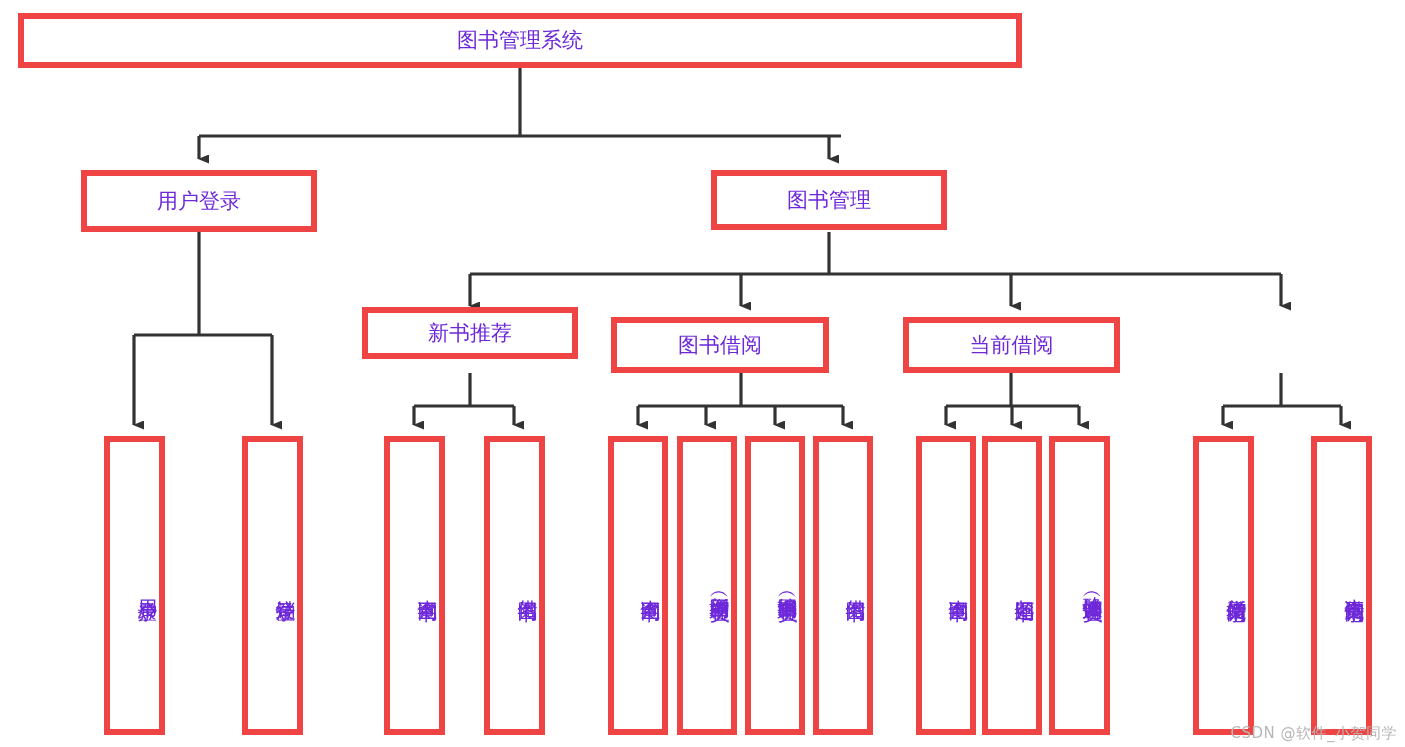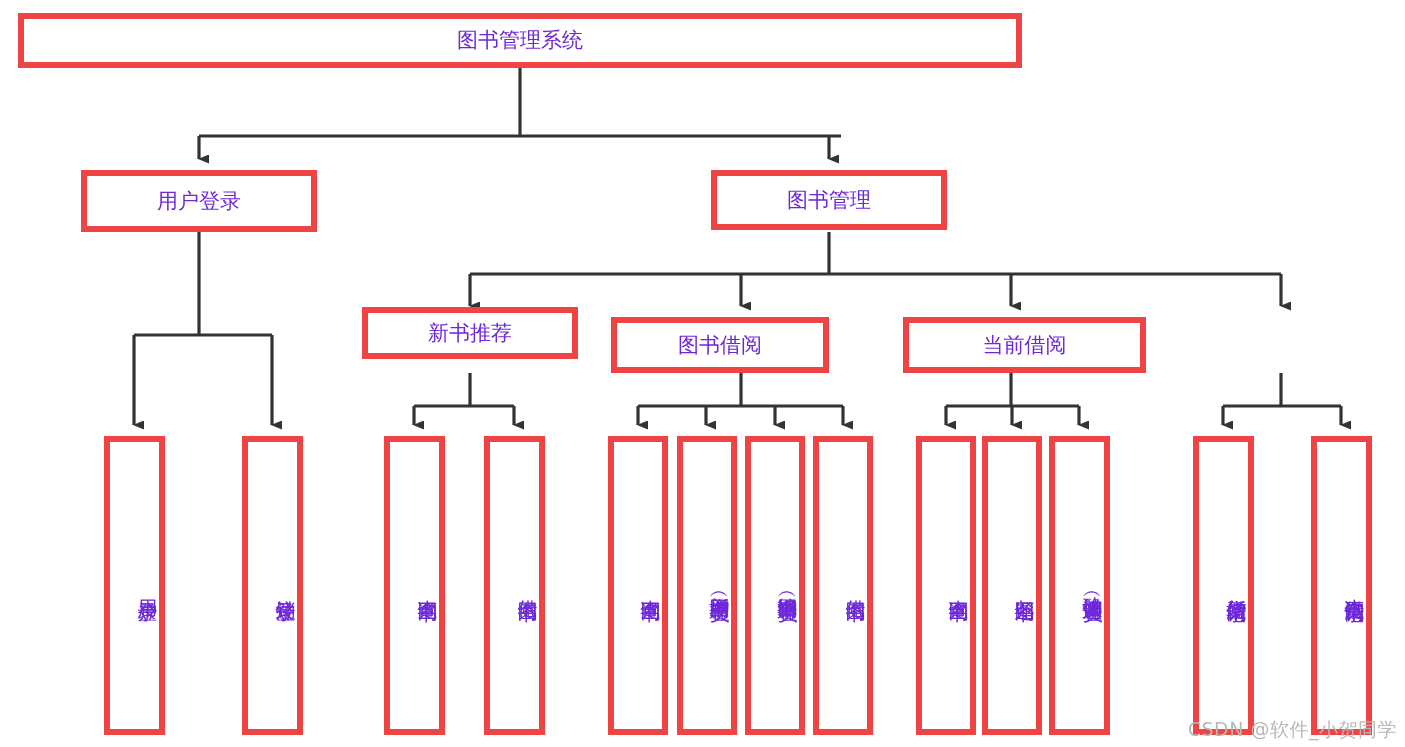--- a/index.html
+++ b/index.html
@@ -56,21 +56,21 @@
     display: block;
     white-space: pre-line;
   }
   .node.vert .node-label {
     white-space: normal;
   }
   #watermark {
     position: absolute;
     right: 8px;
     bottom: 4px;
-    font-size: 19px;
+    font-size: 15px;
     color: #b8b8b8;
     letter-spacing: 0.5px;
     white-space: nowrap;
     pointer-events: none;
     margin-top: 40px;
   }
 </style>
 </head>
 <body>
 
@@ -136,21 +136,21 @@
   <div class="node horiz" style="left:711px; top:170px; width:236px; height:60px;">
     <span class="node-label">图书管理</span>
   </div>
 
   <div class="node horiz" style="left:362px; top:307px; width:216px; height:52px;">
     <span class="node-label">新书推荐</span>
   </div>
   <div class="node horiz" style="left:611px; top:317px; width:218px; height:56px;">
     <span class="node-label">图书借阅</span>
   </div>
-  <div class="node horiz" style="left:903px; top:317px; width:243px; height:56px;">
+  <div class="node horiz" style="left:903px; top:317px; width:217px; height:56px;">
     <span class="node-label">当前借阅</span>
   </div>
 
   <div class="node vert" style="left:104px; top:436px; width:61px; height:299px;">
     <span class="node-label">用户登录</span>
   </div>
   <div class="node vert" style="left:242px; top:436px; width:61px; height:299px;">
     <span class="node-label">注销登录</span>
   </div>
 

